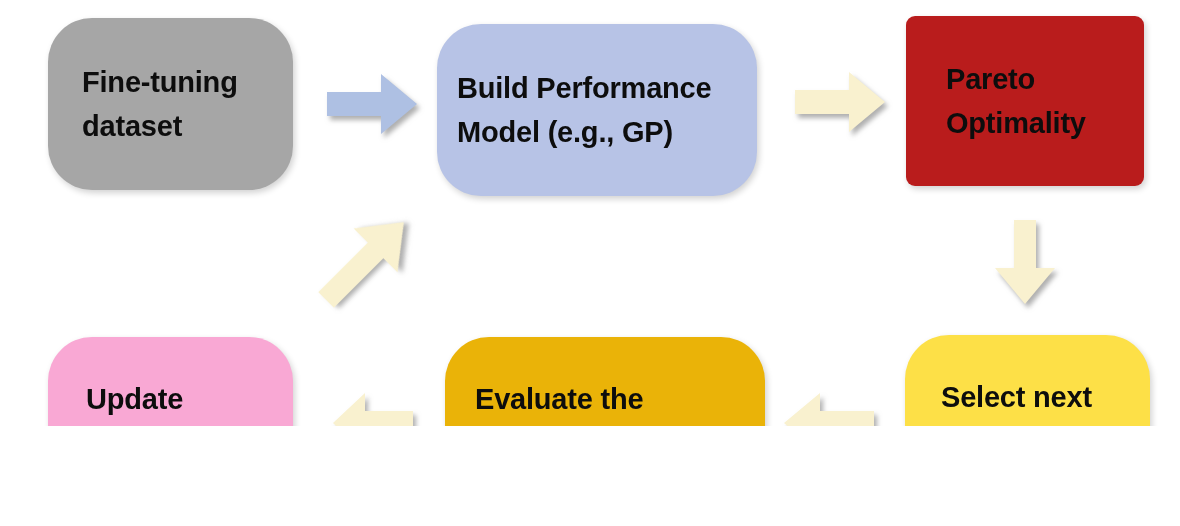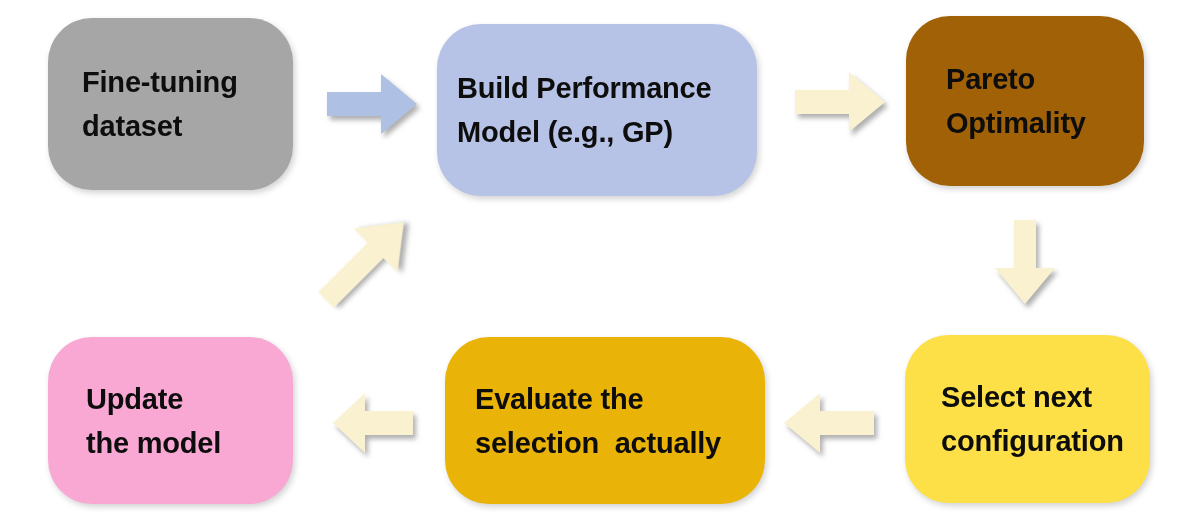--- a/index.html
+++ b/index.html
@@ -3,21 +3,21 @@
 <meta charset="utf-8">
 <style>
   html, body {
     margin: 0;
     padding: 0;
     background: #ffffff;
   }
   #canvas {
     position: relative;
     width: 1180px;
-    height: 526px;
+    height: 426px;
     background: #ffffff;
     overflow: hidden;
     font-family: "Liberation Sans", sans-serif;
   }
   .node {
     position: absolute;
     border-radius: 44px;
     display: flex;
     align-items: center;
     box-shadow: 2px 3px 6px rgba(0,0,0,0.18);
@@ -66,21 +66,21 @@
   <div class="node" id="node-finetuning" style="background-color: rgb(166, 166, 166);">
     <div class="node-label">Fine-tuning
 dataset</div>
   </div>
 
   <div class="node" id="node-build" style="background-color: rgb(183, 195, 230);">
     <div class="node-label">Build Performance
 Model (e.g., GP)</div>
   </div>
 
-  <div class="node" id="node-pareto" style="background-color: #a16207;">
+  <div class="node" id="node-pareto" style="background-color: #b91c1c; border-radius: 9px;">
     <div class="node-label">Pareto
 Optimality</div>
   </div>
 
   <div class="node" id="node-select" style="background-color: #fde047;">
     <div class="node-label">Select next
 configuration</div>
   </div>
 
   <div class="node" id="node-evaluate" style="background-color: #eab308;">

